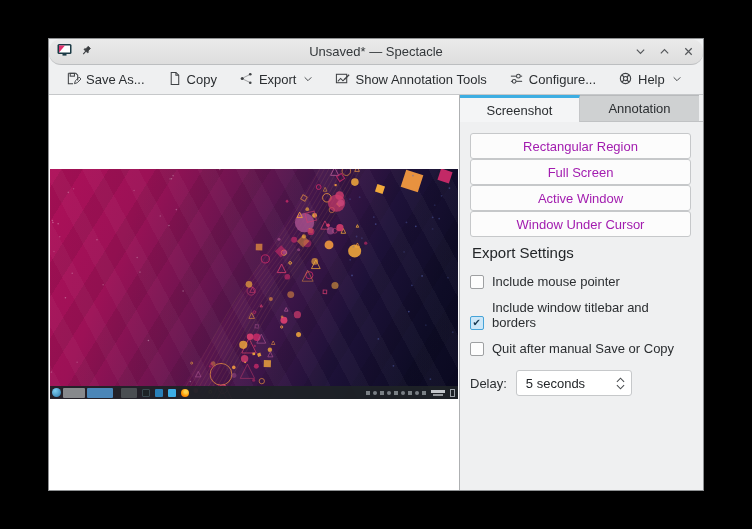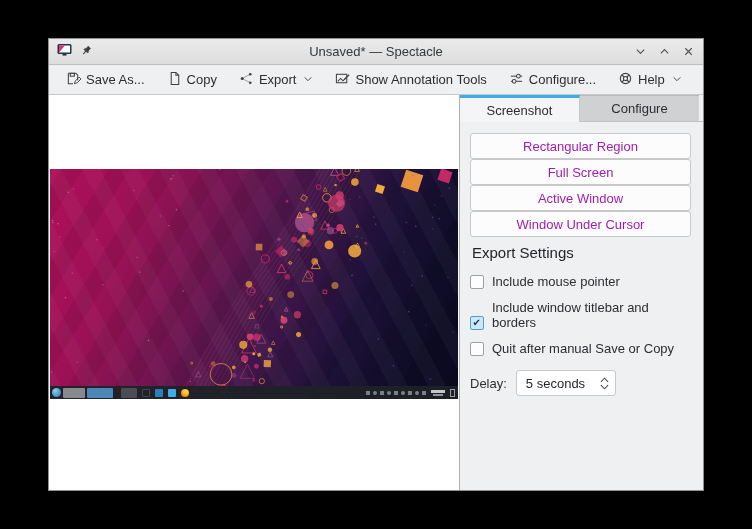--- a/index.html
+++ b/index.html
@@ -12,21 +12,21 @@
   }
   .window{
     position:absolute; left:48px; top:38px; width:656px; height:453px;
     background:#eff0f1; border:1px solid #8e9092;
     display:flex; flex-direction:column;
   }
   
   .titlebar{
     height:26px; flex:0 0 26px; background:linear-gradient(#eaeaea,#dedede);
     border-bottom:1px solid #bcbec0; position:relative;
-    display:flex; align-items:center; padding:0 8px;
+    display:flex; align-items:center; padding:0 8px;border-radius:12px;
   }
   .titlebar-left{ display:flex; align-items:center; gap:8px; }
   .title-text{
     position:absolute; left:0; right:0; text-align:center;
     font-size:13px; color:#33373a; pointer-events:none;
   }
   .win-controls{ margin-left:auto; display:flex; gap:10px; z-index:2; }
   .win-btn{ width:14px; height:14px; display:flex; align-items:center; justify-content:center; }
   
   .toolbar{
@@ -103,21 +103,21 @@
   }
   .checkbox.on{ background:#cde7f8; border-color:#45a3d8; }
   .checkbox.on::after{
     content:"\2714"; position:absolute; left:1.5px; top:-0.5px;
     font-size:10px; color:#17384f;
   }
   .opt-label{ font-size:13px; color:#2b2e31; }
   .delay-row{ display:flex; align-items:center; gap:9px; margin-top:14px; }
   .delay-label{ font-size:13px; }
   .spinbox{
-    width:100px; height:26px; background:#fff; border:1px solid #c6c8ca; border-radius:3px;
+    width:116px; height:26px; background:#fff; border:1px solid #c6c8ca; border-radius:3px;
     display:flex; align-items:center; padding:0 6px 0 9px;
   }
   .spin-val{ flex:1; font-size:13px; color:#232629; }
   .spin-arrows{ display:flex; flex-direction:column; gap:1px; }
 </style>
 </head>
 <body>
 
 <div class="window">
 
@@ -444,21 +444,21 @@
               <i></i>
             </span>
           <span class="pt-desktop"></span>
         </div>
       </div>
     </div>
 
     <div class="panel">
       <div class="tabs">
         <div class="tab active">Screenshot</div>
-        <div class="tab inactive">Configure</div>
+        <div class="tab inactive">Annotation</div>
         <div class="tab-gap"></div>
       </div>
       <div class="panel-body">
         <button class="cap-btn">Rectangular Region</button>
         <button class="cap-btn">Full Screen</button>
         <button class="cap-btn">Active Window</button>
         <button class="cap-btn">Window Under Cursor</button>
 
         <div class="settings-heading">Export Settings</div>
 

